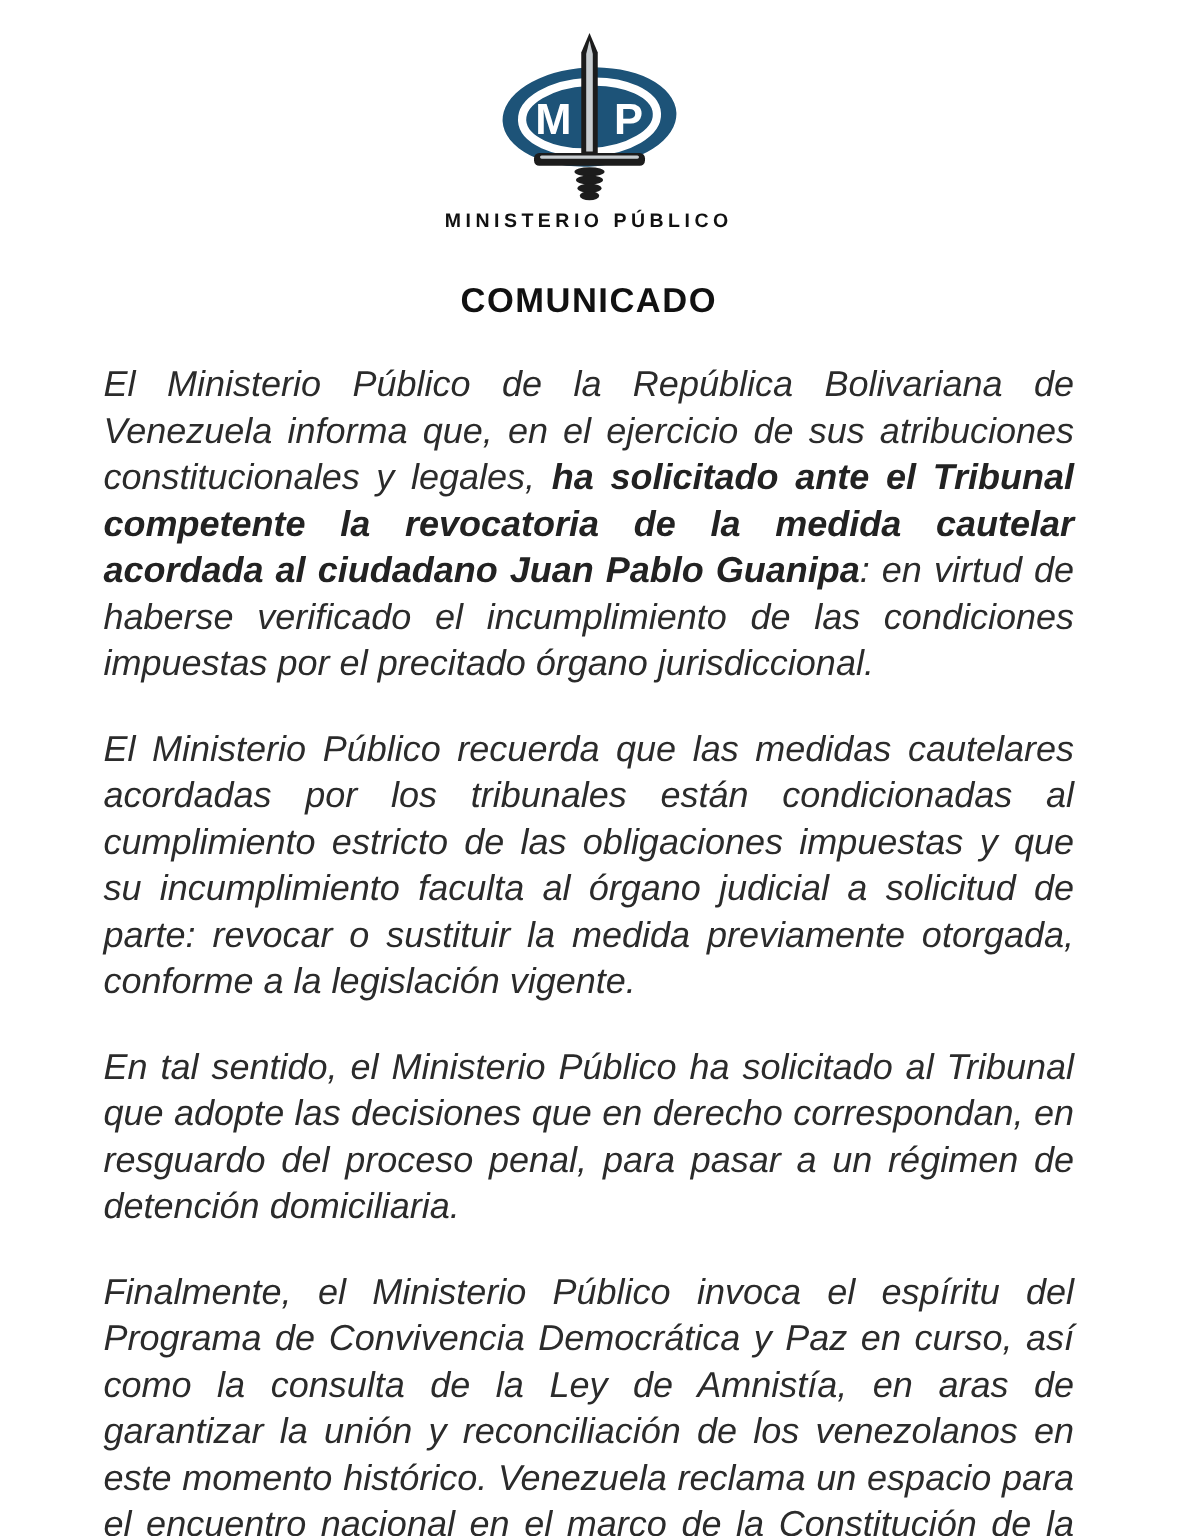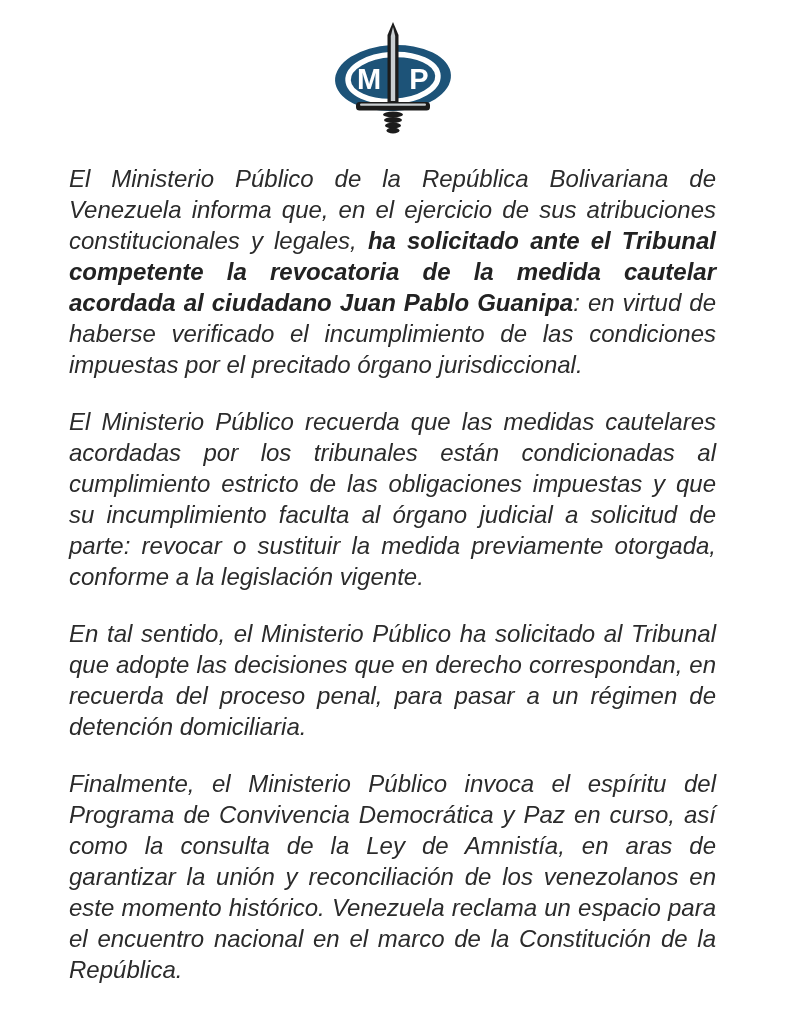--- a/index.html
+++ b/index.html
@@ -68,27 +68,29 @@
         <polygon points="88,2 93.5,15 93.5,82 82.5,82 82.5,15" fill="#1c1c1c"></polygon>
         <polygon points="88,7 90.2,16 90.2,81 85.8,81 85.8,16" fill="#c9ced1"></polygon>
         <rect x="51" y="82" width="74" height="8.5" rx="3.5" fill="#1c1c1c"></rect>
         <rect x="55" y="83.6" width="66" height="2.2" rx="1.1" fill="#c9ced1"></rect>
         <ellipse cx="88" cy="94.5" rx="10" ry="3" fill="#1c1c1c"></ellipse>
         <ellipse cx="88" cy="100" rx="9" ry="3" fill="#1c1c1c"></ellipse>
         <ellipse cx="88" cy="105.5" rx="8" ry="3" fill="#1c1c1c"></ellipse>
         <ellipse cx="88" cy="110.5" rx="6.5" ry="3" fill="#1c1c1c"></ellipse>
       </g>
     </svg>
+    <div class="logo-caption">MINISTERIO PÚBLICO</div>
   </div>
 
+  <div class="doc-title">COMUNICADO</div>
 
   <div class="content">
     <p><span>El Ministerio Público de la República Bolivariana de Venezuela informa que, en el ejercicio de sus atribuciones constitucionales y legales, </span><span class="bold">ha solicitado ante el Tribunal competente la revocatoria de la medida cautelar acordada al ciudadano Juan Pablo Guanipa</span><span>: en virtud de haberse verificado el incumplimiento de las condiciones impuestas por el precitado órgano jurisdiccional.</span></p>
 
     <p>El Ministerio Público recuerda que las medidas cautelares acordadas por los tribunales están condicionadas al cumplimiento estricto de las obligaciones impuestas y que su incumplimiento faculta al órgano judicial a solicitud de parte: revocar o sustituir la medida previamente otorgada, conforme a la legislación vigente.</p>
 
-    <p>En tal sentido, el Ministerio Público ha solicitado al Tribunal que adopte las decisiones que en derecho correspondan, en recuerda del proceso penal, para pasar a un régimen de detención domiciliaria.</p>
+    <p>En tal sentido, el Ministerio Público ha solicitado al Tribunal que adopte las decisiones que en derecho correspondan, en resguardo del proceso penal, para pasar a un régimen de detención domiciliaria.</p>
 
     <p>Finalmente, el Ministerio Público invoca el espíritu del Programa de Convivencia Democrática y Paz en curso, así como la consulta de la Ley de Amnistía, en aras de garantizar la unión y reconciliación de los venezolanos en este momento histórico. Venezuela reclama un espacio para el encuentro nacional en el marco de la Constitución de la República.</p>
 
   </div>
 
 </div>
 
 </body></html>

